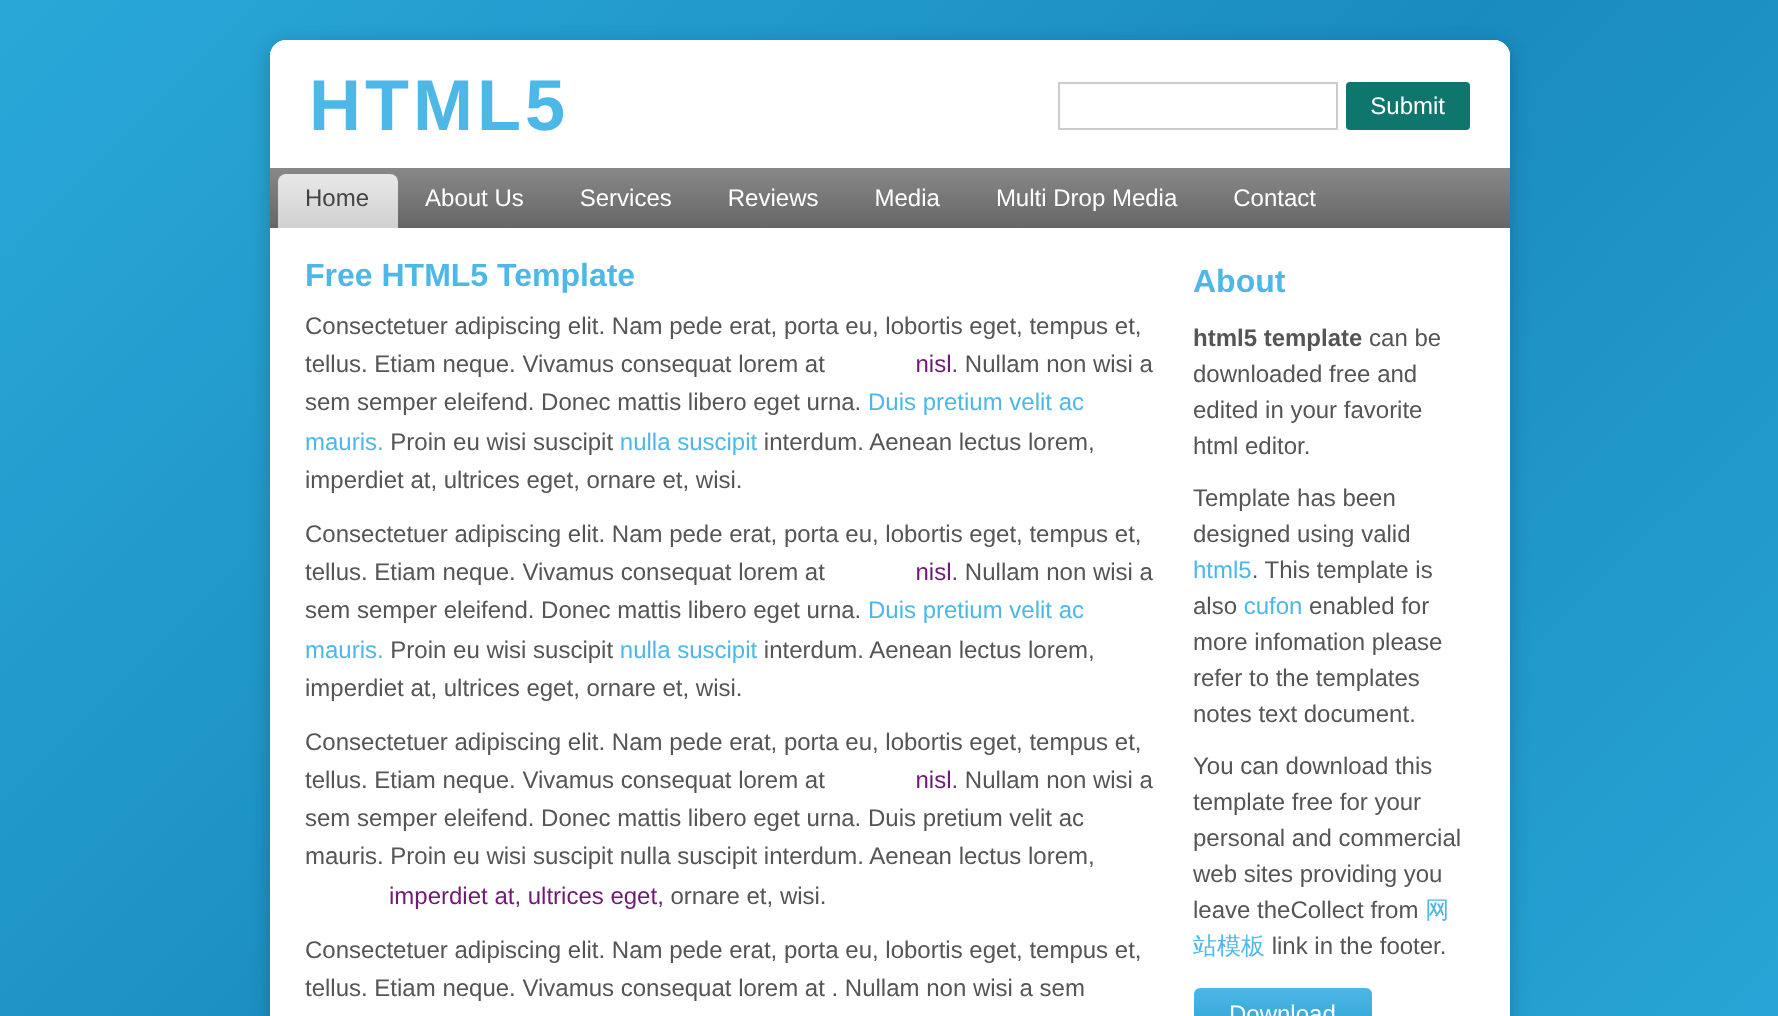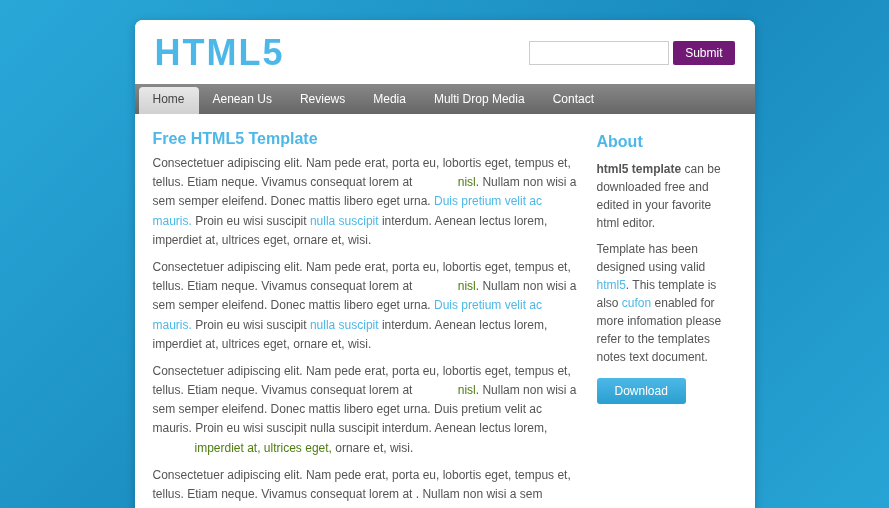--- a/index.html
+++ b/index.html
@@ -40,21 +40,21 @@
       gap: 4px;
     }
     #search-input {
       border: 1px solid #ccc;
       padding: 4px 8px;
       width: 140px;
       font-size: 12px;
       outline: none;
     }
     #submit-button {
-      background: #701a75;
+      background: #0f766e;
       color: #fff;
       border: none;
       padding: 5px 12px;
       font-size: 12px;
       cursor: pointer;
       border-radius: 2px;
     }
     
     #navbar {
       background: linear-gradient(to bottom, #888, #666);
@@ -106,21 +106,21 @@
     .content-heading:first-child {
       margin-top: 0;
     }
     .content-para {
       color: #555;
       font-size: 12px;
       line-height: 1.6;
       margin-bottom: 8px;
     }
     .content-para .highlight-nisl {
-      color: #4d7c0f;
+      color: #701a75;
       padding-left: 42px;
     }
     .content-para .highlight-bold {
       color: #4db8e8;
       font-weight: normal;
     }
     .sidebar-heading {
       color: #4db8e8;
       font-size: 16px;
       font-weight: bold;
@@ -155,21 +155,22 @@
   <div id="header">
     <div id="site-title">HTML5</div>
     <div id="search-area">
       <input id="search-input" type="text" style="">
       <button id="submit-button">Submit</button>
     </div>
   </div>
 
   <nav id="navbar">
     <a class="nav-item active">Home</a>
-    <a class="nav-item">Aenean Us</a>
+    <a class="nav-item">About Us</a>
+    <a class="nav-item">Services</a>
     <a class="nav-item">Reviews</a>
     <a class="nav-item">Media</a>
     <a class="nav-item">Multi Drop Media</a>
     <a class="nav-item">Contact</a>
   </nav>
 
   <div id="content-wrapper">
     <div id="main-content">
 
       <h2 class="content-heading">Free HTML5 Template</h2>
@@ -190,16 +191,19 @@
     </div>
 
     <div id="sidebar">
       <div class="sidebar-heading">About</div>
       <p class="sidebar-text">
         <strong>html5 template</strong> can be downloaded free and edited in your favorite html editor.
       </p>
       <p class="sidebar-text">
         Template has been designed using valid <a href="#" class="sidebar-link">html5</a>. This template is also <a href="#" class="sidebar-link">cufon</a> enabled for more infomation please refer to the templates notes text document.
       </p>
+      <p class="sidebar-text">
+        You can download this template free for your personal and commercial web sites providing you leave theCollect from <a href="#" class="sidebar-link">网站模板</a> link in the footer.
+      </p>
       <button class="sidebar-btn">Download</button>
     </div>
   </div>
 </div>
 
 </body></html>

